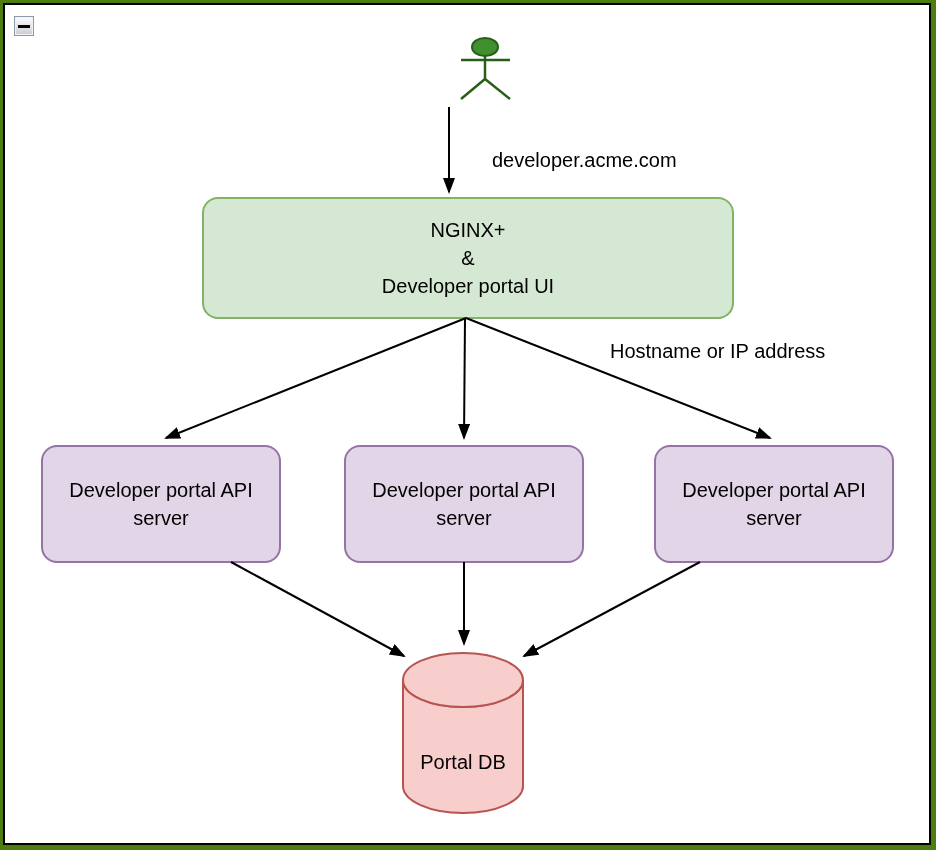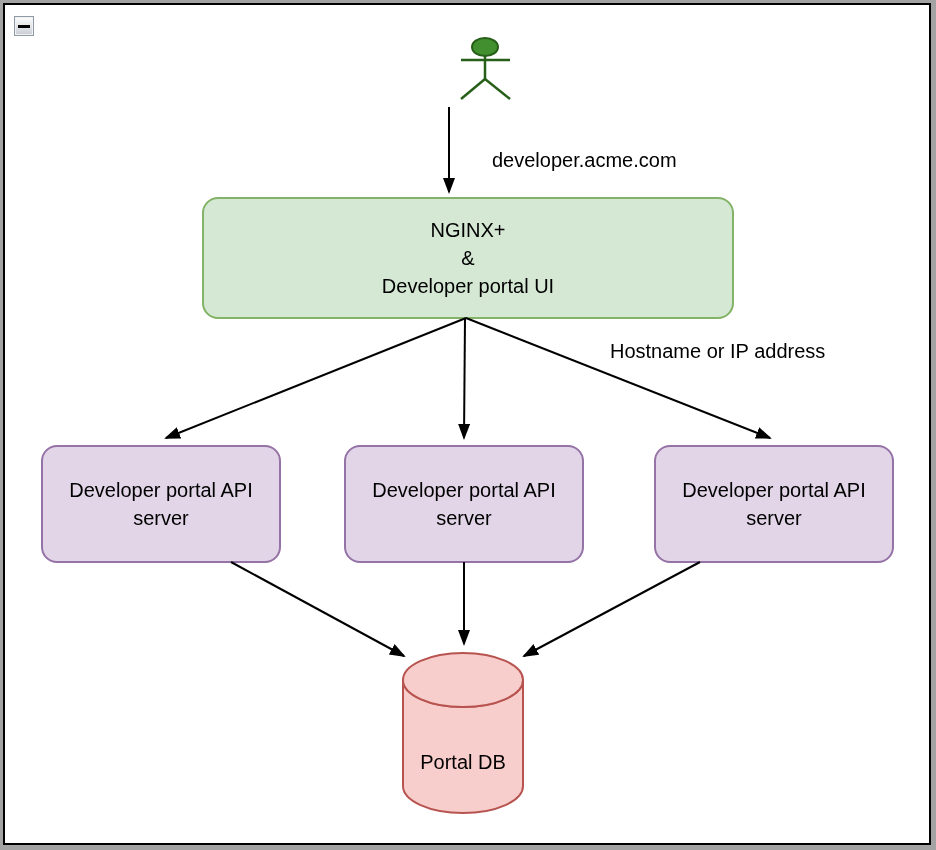--- a/index.html
+++ b/index.html
@@ -1,20 +1,20 @@
 <!DOCTYPE html>
 <html><head>
 <meta charset="utf-8">
 <style>
   html, body { margin: 0; padding: 0; background: #ffffff; }
   .stage {
     position: relative;
     width: 936px;
     height: 850px;
-    background: #a3a3a3;
+    background: #4d7c0f;
     font-family: "Liberation Sans", sans-serif;
     overflow: hidden;
   }
   svg { position: absolute; left: 0; top: 0; }
   svg text {
     font-family: "Liberation Sans", sans-serif;
     font-size: 20px;
     fill: #000000;
   }
   .collapse-btn {

